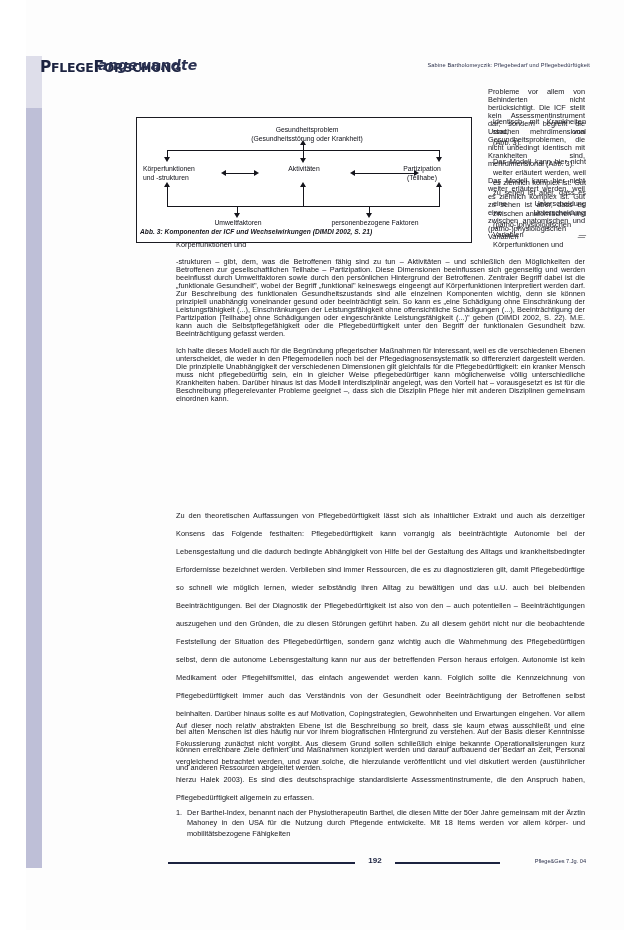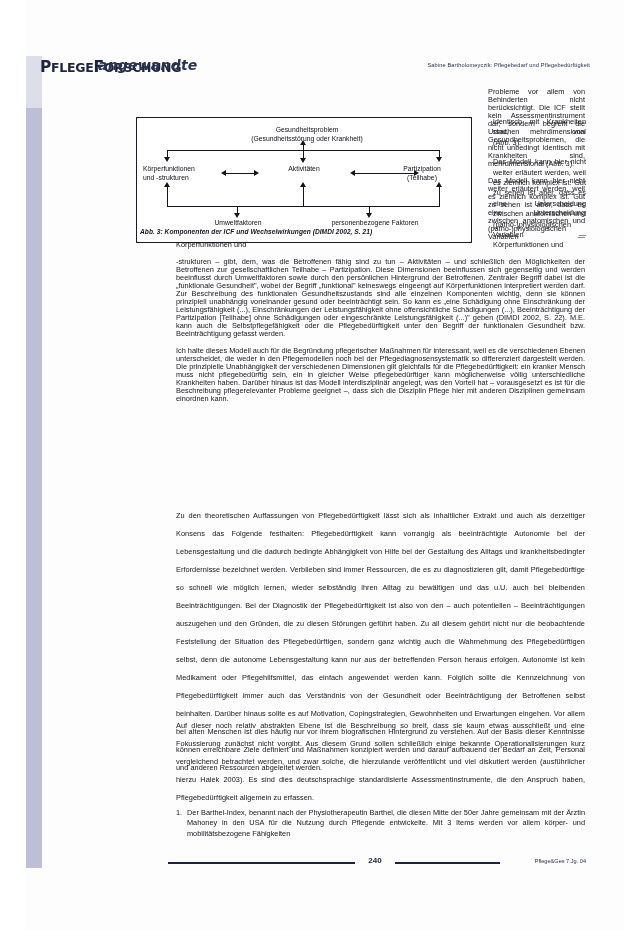--- a/index.html
+++ b/index.html
@@ -404,22 +404,22 @@
   </div>
 
   <div class="col" style="top:507px;">Zu den theoretischen Auffassungen von Pflegebedürftigkeit lässt sich als inhaltlicher Extrakt und auch als derzeitiger Konsens das Folgende festhalten: Pflegebedürftigkeit kann vorrangig als beeinträchtigte Autonomie bei der Lebensgestaltung und die dadurch bedingte Abhängigkeit von Hilfe bei der Gestaltung des Alltags und krankheitsbedingter Erfordernisse bezeichnet werden. Verblieben sind immer Ressourcen, die es zu diagnostizieren gilt, damit Pflegebedürftige so schnell wie möglich lernen, wieder selbständig ihren Alltag zu bewältigen und das u.U. auch bei bleibenden Beeinträchtigungen. Bei der Diagnostik der Pflegebedürftigkeit ist also von den – auch potentiellen – Beeinträchtigungen auszugehen und den Gründen, die zu diesen Störungen geführt haben. Zu all diesem gehört nicht nur die beobachtende Feststellung der Situation des Pflegebedürftigen, sondern ganz wichtig auch die Wahrnehmung des Pflegebedürftigen selbst, denn die autonome Lebensgestaltung kann nur aus der betreffenden Person heraus erfolgen. Autonomie ist kein Medikament oder Pflegehilfsmittel, das einfach angewendet werden kann. Folglich sollte die Kennzeichnung von Pflegebedürftigkeit immer auch das Verständnis von der Gesundheit oder Beeinträchtigung der Betroffenen selbst beinhalten. Darüber hinaus sollte es auf Motivation, Copingstrategien, Gewohnheiten und Erwartungen eingehen. Vor allem bei alten Menschen ist dies häufig nur vor ihrem biografischen Hintergrund zu verstehen. Auf der Basis dieser Kenntnisse können erreichbare Ziele definiert und Maßnahmen konzipiert werden und darauf aufbauend der Bedarf an Zeit, Personal und anderen Ressourcen abgeleitet werden.</div>
 
   <div class="col" style="top:717px;">Auf dieser noch relativ abstrakten Ebene ist die Beschreibung so breit, dass sie kaum etwas ausschließt und eine Fokussierung zunächst nicht vorgibt. Aus diesem Grund sollen schließlich einige bekannte Operationalisierungen kurz vergleichend betrachtet werden, und zwar solche, die hierzulande veröffentlicht und viel diskutiert werden (ausführlicher hierzu Halek 2003). Es sind dies deutschsprachige standardisierte Assessmentinstrumente, die den Anspruch haben, Pflegebedürftigkeit allgemein zu erfassen.</div>
 
 
   <div class="numlist" style="top:808px;">
     <div class="li-row">
       <div class="li-num">1.</div>
-      <div class="li-txt">Der Barthel-Index, benannt nach der Physiotherapeutin Barthel, die diesen Mitte der 50er Jahre gemeinsam mit der Ärztin Mahoney in den USA für die Nutzung durch Pflegende entwickelte. Mit 3 Items werden vor allem körper- und mobilitätsbezogene Fähigkeiten</div>
+      <div class="li-txt">Der Barthel-Index, benannt nach der Physiotherapeutin Barthel, die diesen Mitte der 50er Jahre gemeinsam mit der Ärztin Mahoney in den USA für die Nutzung durch Pflegende entwickelte. Mit 18 Items werden vor allem körper- und mobilitätsbezogene Fähigkeiten</div>
     </div>
   </div>
 
   <div class="footer-rule"></div>
-  <div class="page-num">240</div>
+  <div class="page-num">192</div>
   <div class="footer-ref">Pflege&amp;Ges 7.Jg. 04</div>
 
   <div class="scan-tint"></div>
 </div>
 
 </body></html>

